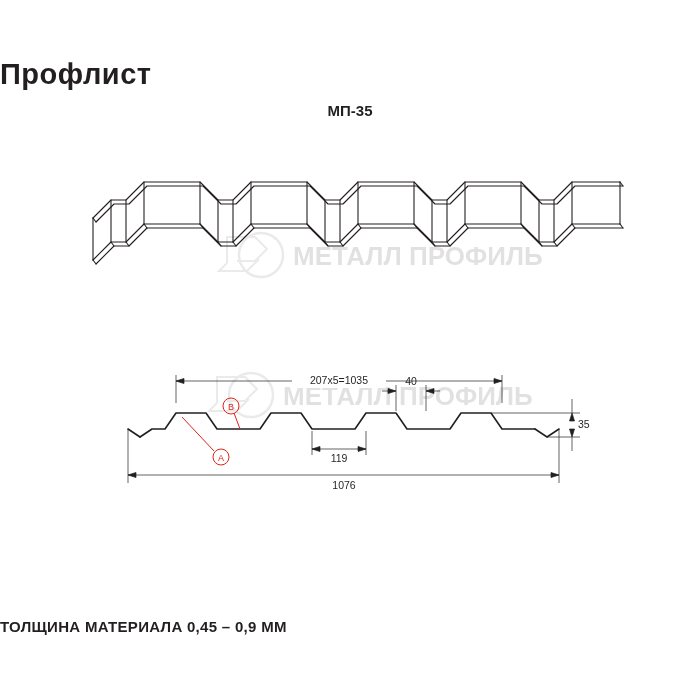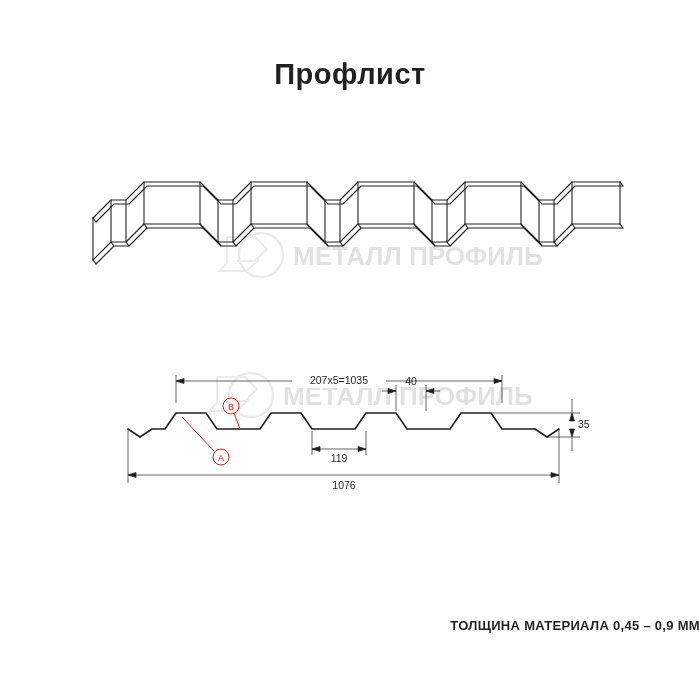--- a/index.html
+++ b/index.html
@@ -18,41 +18,41 @@
   .page {
     position: absolute;
     left: 0; top: 0;
     width: 700px;
     height: 700px;
   }
   .title {
     position: absolute;
     left: 0; top: 58px;
     width: 700px;
-    text-align: center;
+    text-align: left;
     font-size: 29px;
     font-weight: bold;
     letter-spacing: 0.5px;
     color: #231f20;
   }
   .subtitle {
     position: absolute;
     left: 0; top: 102px;
     width: 700px;
     text-align: center;
     font-size: 15px;
     font-weight: bold;
     color: #231f20;
   }
   .footer-note {
     position: absolute;
     left: 0; top: 618px;
     width: 700px;
-    text-align: right;
-    font-size: 13px;
+    text-align: left;
+    font-size: 15px;
     font-weight: bold;
     letter-spacing: 0.3px;
     color: #231f20;
   }
   .iso-view {
     position: absolute;
     left: 60px; top: 160px;
     width: 580px; height: 145px;
   }
   .section-view {
@@ -71,20 +71,21 @@
   text { font-family: "Liberation Sans", sans-serif; fill: #231f20; }
   .dim-txt { font-size: 10.5px; }
   .callout-txt { font-size: 9px; fill: #e2231a; }
 </style>
 </head>
 <body>
 
 <div class="page">
 
   <div class="title">Профлист</div>
+  <div class="subtitle">МП-35</div>
 
   <div class="wm wm-top">
     <svg width="290" height="80" viewBox="0 0 290 80">
       <g opacity="0.12" fill="none" stroke="#58595b" stroke-width="2">
         <path d="M12,48 L12,22 L40,22 L52,34 L40,46 L22,46"></path>
         <path d="M12,48 L4,56 L32,56 L44,44"></path>
         <circle cx="46" cy="40" r="22" stroke-width="2.5"></circle>
       </g>
       <text x="78" y="50" font-size="26" font-weight="bold" fill="#58595b" opacity="0.13">МЕТАЛЛ ПРОФИЛЬ</text>
     </svg>

